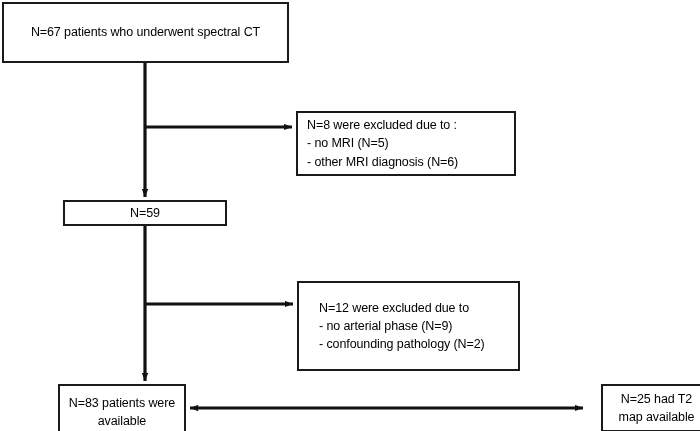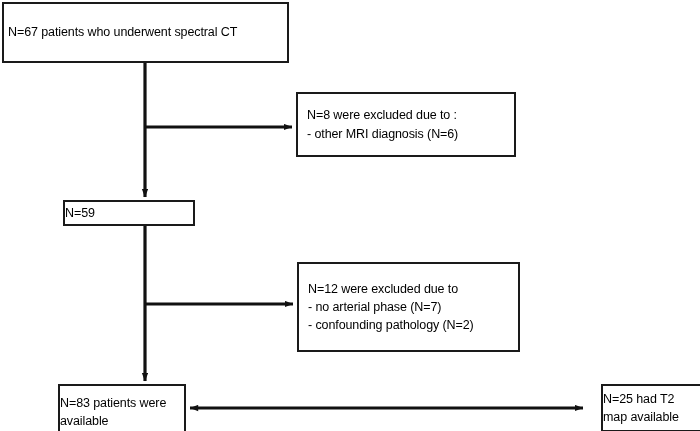--- a/index.html
+++ b/index.html
@@ -26,53 +26,54 @@
     height: 431px;
     pointer-events: none;
   }
   .fc-box {
     position: absolute;
     box-sizing: border-box;
     border: 2px solid #1a1a1a;
     background: #ffffff;
     display: flex;
     flex-direction: column;
-    align-items: flex-start;
+    align-items: center;
     justify-content: center;
     color: #000000;
     font-family: "Liberation Sans", sans-serif;
     font-size: 12.5px;
     line-height: 1.45;
     letter-spacing: -0.1px;
   }
   .fc-box.align-left {
     align-items: flex-start;
     text-align: left;
+    margin-top: 19px;
   }
   .fc-box .line {
     display: block;
     white-space: nowrap;
   }
   
   #node-source {
     left: 2px;  top: 2px;  width: 287px;  height: 61px;
     text-align: center;
     padding: 2px 4px;
   }
   #node-excluded-1 {
     left: 296px; top: 92px; width: 220px; height: 65px;
     padding: 4px 0 4px 9px;
   }
   #node-remaining {
-    left: 63px; top: 200px; width: 132px; height: 26px;
+    left: 63px; top: 200px; width: 164px; height: 26px;
     text-align: center;
   }
   #node-excluded-2 {
     left: 297px; top: 262px; width: 223px; height: 90px;
-    padding: 4px 0 4px 9px;
+    padding: 4px 0 4px 20px;
   }
   #node-analysed {
     left: 58px; top: 384px; width: 128px; height: 56px;
     text-align: center;
   }
   #node-t2map {
     left: 601px; top: 384px; width: 111px; height: 48px;
     text-align: center;
   }
 </style>
@@ -101,30 +102,31 @@
 
     <line x1="190" y1="408" x2="583" y2="408" stroke="#111111" stroke-width="3.2" marker-start="url(#arrowStart)" marker-end="url(#arrowEnd)"></line>
   </svg>
 
   <div class="fc-box" id="node-source">
     <span class="line">N=67 patients who underwent spectral CT</span>
   </div>
 
   <div class="fc-box align-left" id="node-excluded-1">
     <span class="line">N=8 were excluded due to :</span>
+    <span class="line">- no MRI (N=5)</span>
     <span class="line">- other MRI diagnosis (N=6)</span>
   </div>
 
   <div class="fc-box" id="node-remaining">
     <span class="line">N=59</span>
   </div>
 
   <div class="fc-box align-left" id="node-excluded-2">
     <span class="line">N=12 were excluded due to</span>
-    <span class="line">- no arterial phase (N=7)</span>
+    <span class="line">- no arterial phase (N=9)</span>
     <span class="line">- confounding pathology (N=2)</span>
   </div>
 
   <div class="fc-box" id="node-analysed">
     <span class="line">N=83 patients were</span>
     <span class="line">available</span>
   </div>
 
   <div class="fc-box" id="node-t2map">
     <span class="line">N=25 had T2</span>

